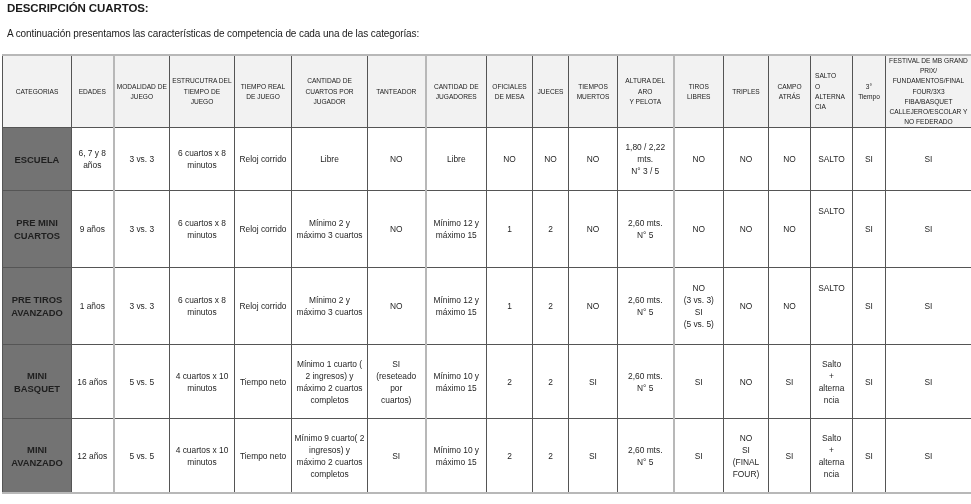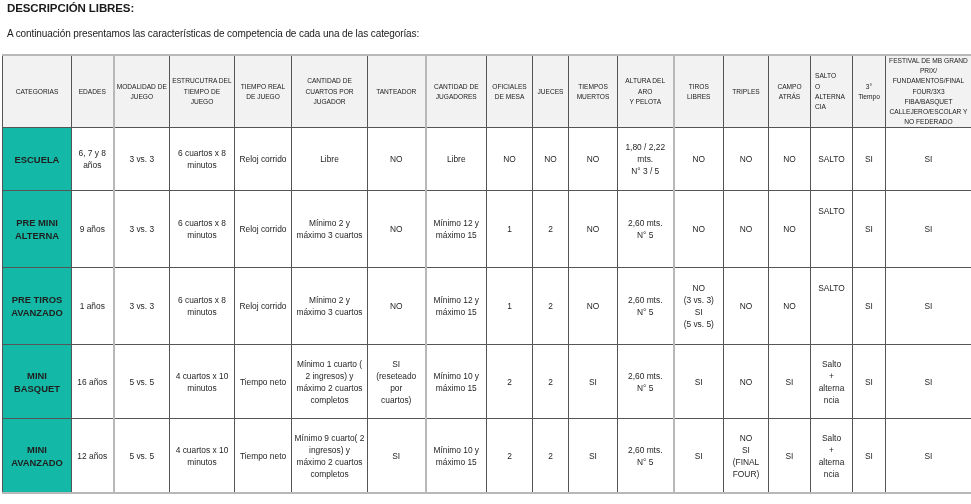--- a/index.html
+++ b/index.html
@@ -28,37 +28,37 @@
     }
     table.grid thead th {
       background: #f2f2f2; font-weight: normal;
       font-size: 6.6px; line-height: 10.2px; height: 68px;
       border-top: 2px solid #b8b8b8;
     }
     table.grid td {
       font-size: 8.4px; line-height: 12px; color: #1f1f1f;
     }
     table.grid td.cat {
-      background: #14b8a6; font-weight: bold; font-size: 9.4px; line-height: 13px;
+      background: #737373; font-weight: bold; font-size: 9.4px; line-height: 13px;
     }
     table.grid tr.r1 td { height: 62px; }
     table.grid tr.r2 td { height: 62px; }
     table.grid tr.r3 td { height: 62px; }
     table.grid tr.r4 td { height: 73px; }
     table.grid tr.r5 td { height: 73px; }
     table.grid tbody tr:last-child td { border-bottom: 2px solid #b8b8b8; }
     .thick-l { border-left: 2px solid #b8b8b8 !important; }
     .top-al { vertical-align: top !important; padding-top: 14px !important; }
     .lft { text-align: left !important; padding-left: 4px !important; }
     .pre { white-space: pre-line; }
   </style>
 </head>
 <body>
 
-<div class="heading">DESCRIPCIÓN LIBRES:</div>
+<div class="heading">DESCRIPCIÓN CUARTOS:</div>
 <div class="intro">A continuación presentamos las características de competencia de cada una de las categorías:</div>
 
 <table class="grid">
   <colgroup>
     <col style="width:69px">
       <col style="width:42px">
       <col style="width:56px">
       <col style="width:65px">
     <col style="width:57px">
       <col style="width:76px">
@@ -119,21 +119,21 @@
 mts.
 N° 3 / 5</td>
       <td class="thick-l pre">NO</td>
       <td>NO</td>
       <td>NO</td>
       <td class="pre">SALTO</td>
       <td>SI</td>
       <td>SI</td>
     </tr>
     <tr class="r2">
-      <td class="cat">PRE MINI ALTERNA</td>
+      <td class="cat">PRE MINI CUARTOS</td>
       <td>9 años</td>
       <td class="thick-l">3 vs. 3</td>
       <td>6 cuartos x 8 minutos</td>
       <td>Reloj corrido</td>
       <td>Mínimo 2 y máximo 3 cuartos</td>
       <td>NO</td>
       <td class="thick-l">Mínimo 12 y máximo 15</td>
       <td>1</td>
       <td>2</td>
       <td>NO</td>

